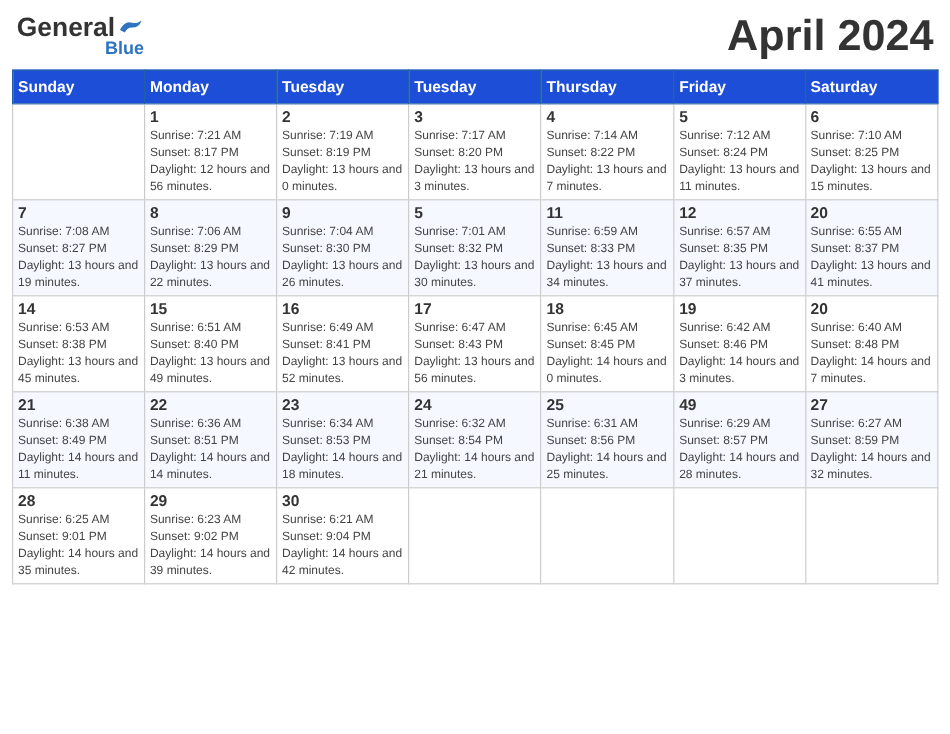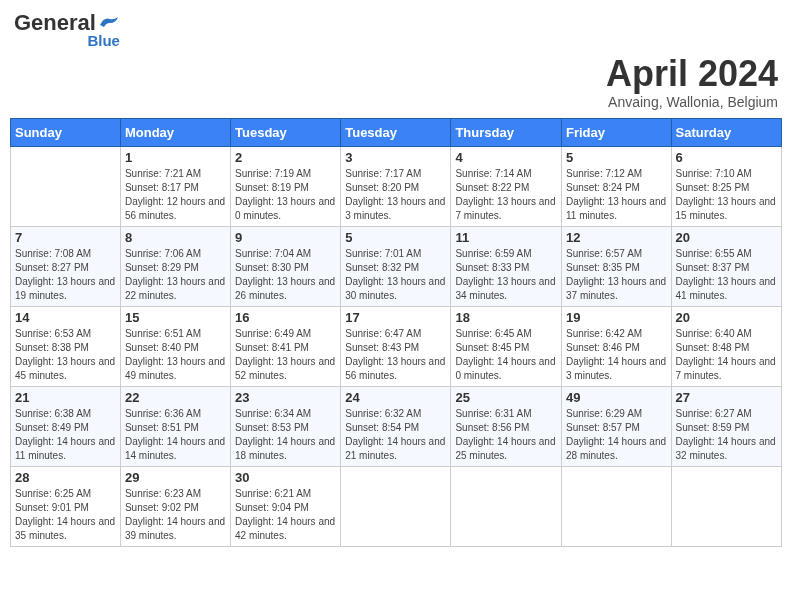--- a/index.html
+++ b/index.html
@@ -17,21 +17,20 @@
       margin-bottom: 8px;
       padding: 0 4px;
     }
     .logo {
       display: flex;
       flex-direction: column;
       align-items: flex-end;
     }
     .title-block {
       text-align: right;
-      margin-top: 44px;
     }
     .month-title {
       font-size: 36px;
       font-weight: bold;
       color: #333;
       line-height: 1.1;
     }
     .subtitle {
       font-size: 14px;
       color: #555;
@@ -67,38 +66,37 @@
     .day-info {
       font-size: 10px;
       color: #444;
       line-height: 1.4;
     }
     .empty-cell {
       background: #f9f9f9;
     }
     tr:nth-child(even) td { background-color: #f5f8ff; }
     tr:nth-child(odd) td { background-color: #fff; }
-    .calendar thead tr th { background-color: #3b82f6; }
+    .calendar thead tr th { background-color: #1d4ed8; }
   </style>
 </head>
 <body>
 
 <div class="header">
   <div class="logo">
     <div style="display:flex;align-items:center;">
       <span style="font-size:22px;font-weight:bold;color:#333;">General</span>
       <svg width="22" height="16" viewBox="0 0 22 16" style="margin-left:2px;">
         <path d="M2,10 Q6,2 12,4 Q16,5 20,2 Q18,8 12,8 Q8,8 6,12 Z" fill="#2e74c0"></path>
       </svg>
     </div>
     <span style="font-size:15px;font-weight:bold;color:#2e74c0;margin-top:-4px;">Blue</span>
   </div>
   <div class="title-block">
     <div class="month-title">April 2024</div>
-    <div class="subtitle">Anvaing, Wallonia, Belgium</div>
   </div>
 </div>
 
 <table class="calendar">
   <thead>
     <tr>
       <th>Sunday</th>
       <th>Monday</th>
       <th>Tuesday</th>
       <th>Tuesday</th>

